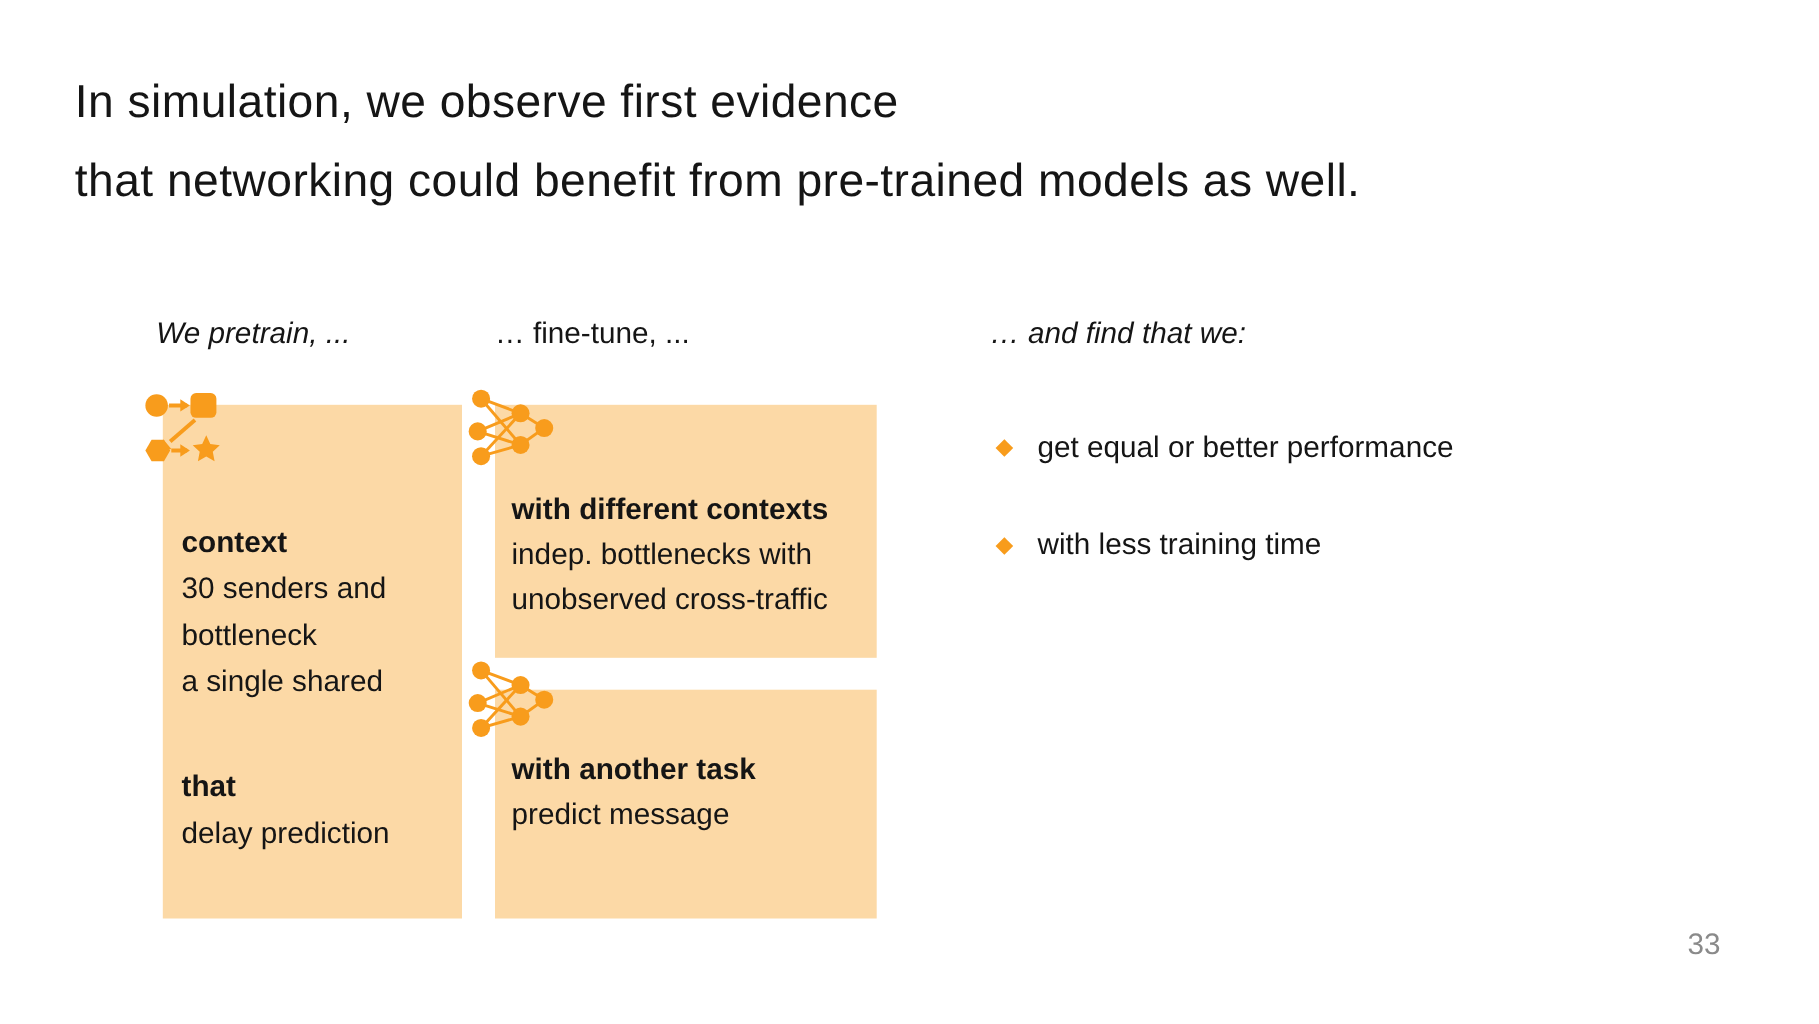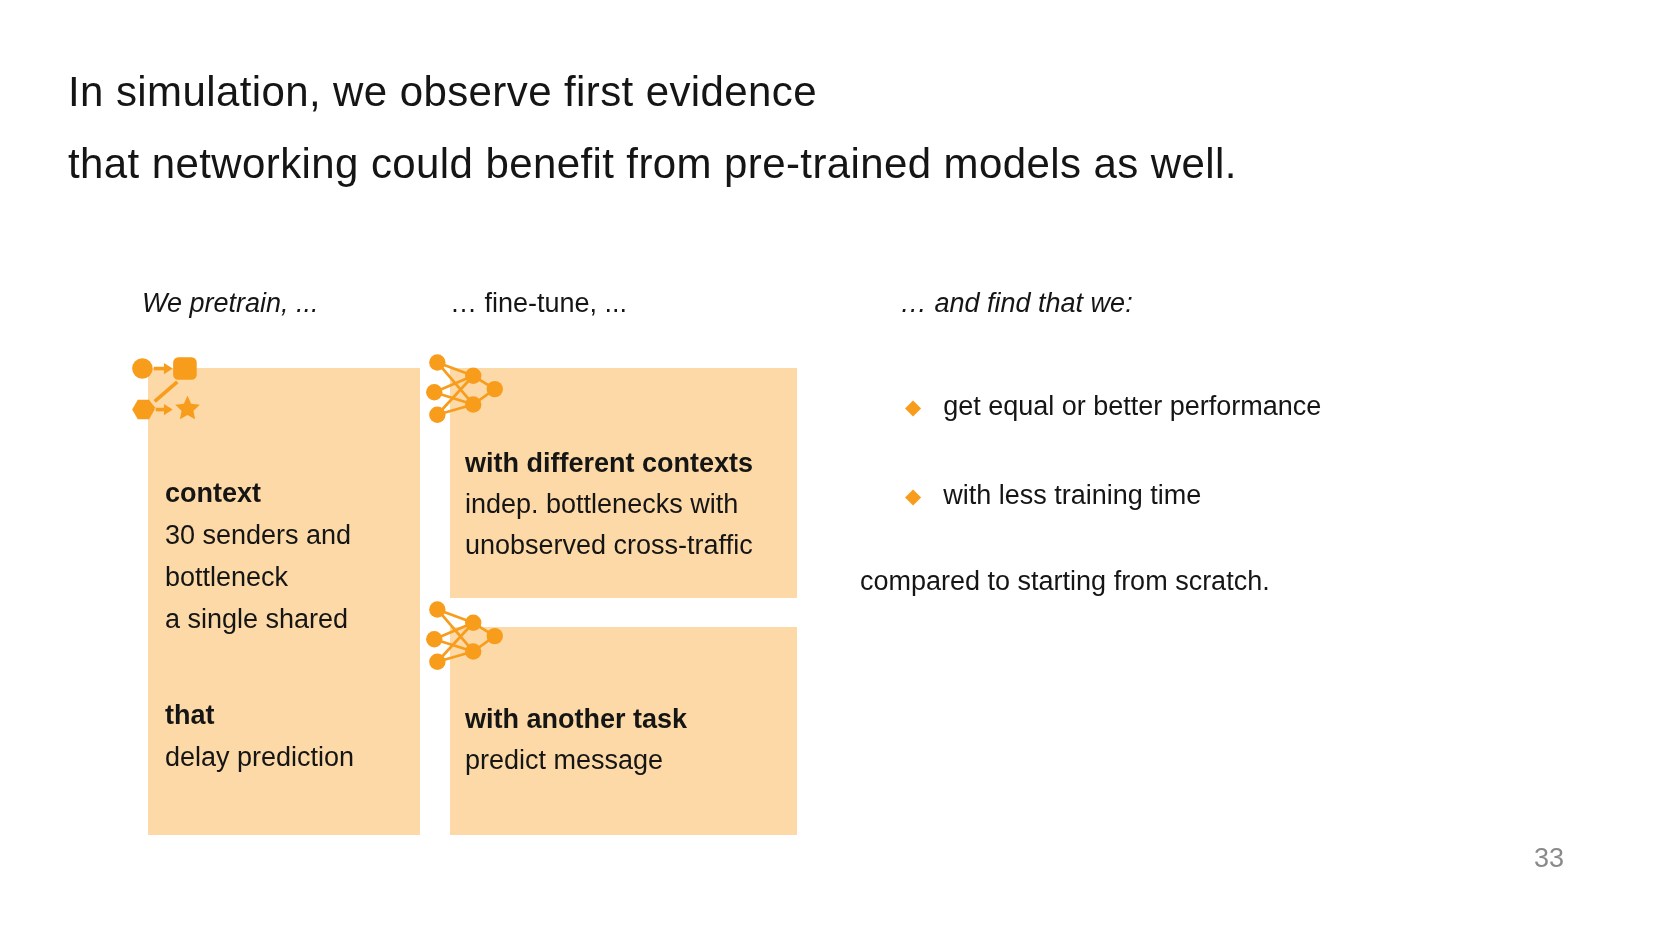--- a/index.html
+++ b/index.html
@@ -25,21 +25,21 @@
   .hdr-pretrain{left:142px;}
   .hdr-finetune{left:450px;}
   .hdr-findings{left:860px;margin-left:40px;}
 
   .obox{
     position:absolute;background:var(--box-fill);
     font-size:27px;color:var(--text);
   }
   .box-pretrain{left:148px;top:368px;width:272px;height:467px;padding:92px 8px 10px 17px;line-height:42px;}
   .box-contexts{left:450px;top:368px;width:347px;height:230px;padding:63px 0 0 15px;line-height:41px;}
-  .box-task{left:450px;top:627px;width:347px;height:208px;padding:60px 0 0 15px;line-height:41px;}
+  .box-task{left:450px;top:627px;width:347px;height:208px;padding:40px 0 0 15px;line-height:41px;}
   .bold{font-weight:bold;margin-top:12px;}
   .spacer{height:42px;}
 
   .icon{position:absolute;z-index:2;}
   .icon-pretrain{left:126px;top:350px;}
   .icon-nn-top{left:423px;top:344px;}
   .icon-nn-bottom{left:423px;top:591px;}
   .f{fill:var(--accent);}
   .s{stroke:var(--accent);stroke-width:3.5;fill:none;}
   .s2{stroke:var(--accent);stroke-width:2.6;fill:none;}
@@ -142,17 +142,16 @@
 
   <div class="bullet-row bullet-1">
     <span class="diamond">◆</span>
     <span>get equal or better performance</span>
   </div>
   <div class="bullet-row bullet-2">
     <span class="diamond">◆</span>
     <span>with less training time</span>
   </div>
 
-  <div class="findings-footer">compared to starting from scratch.</div>
 
   <div class="page-number">33</div>
 
 </div>
 
 </body></html>

